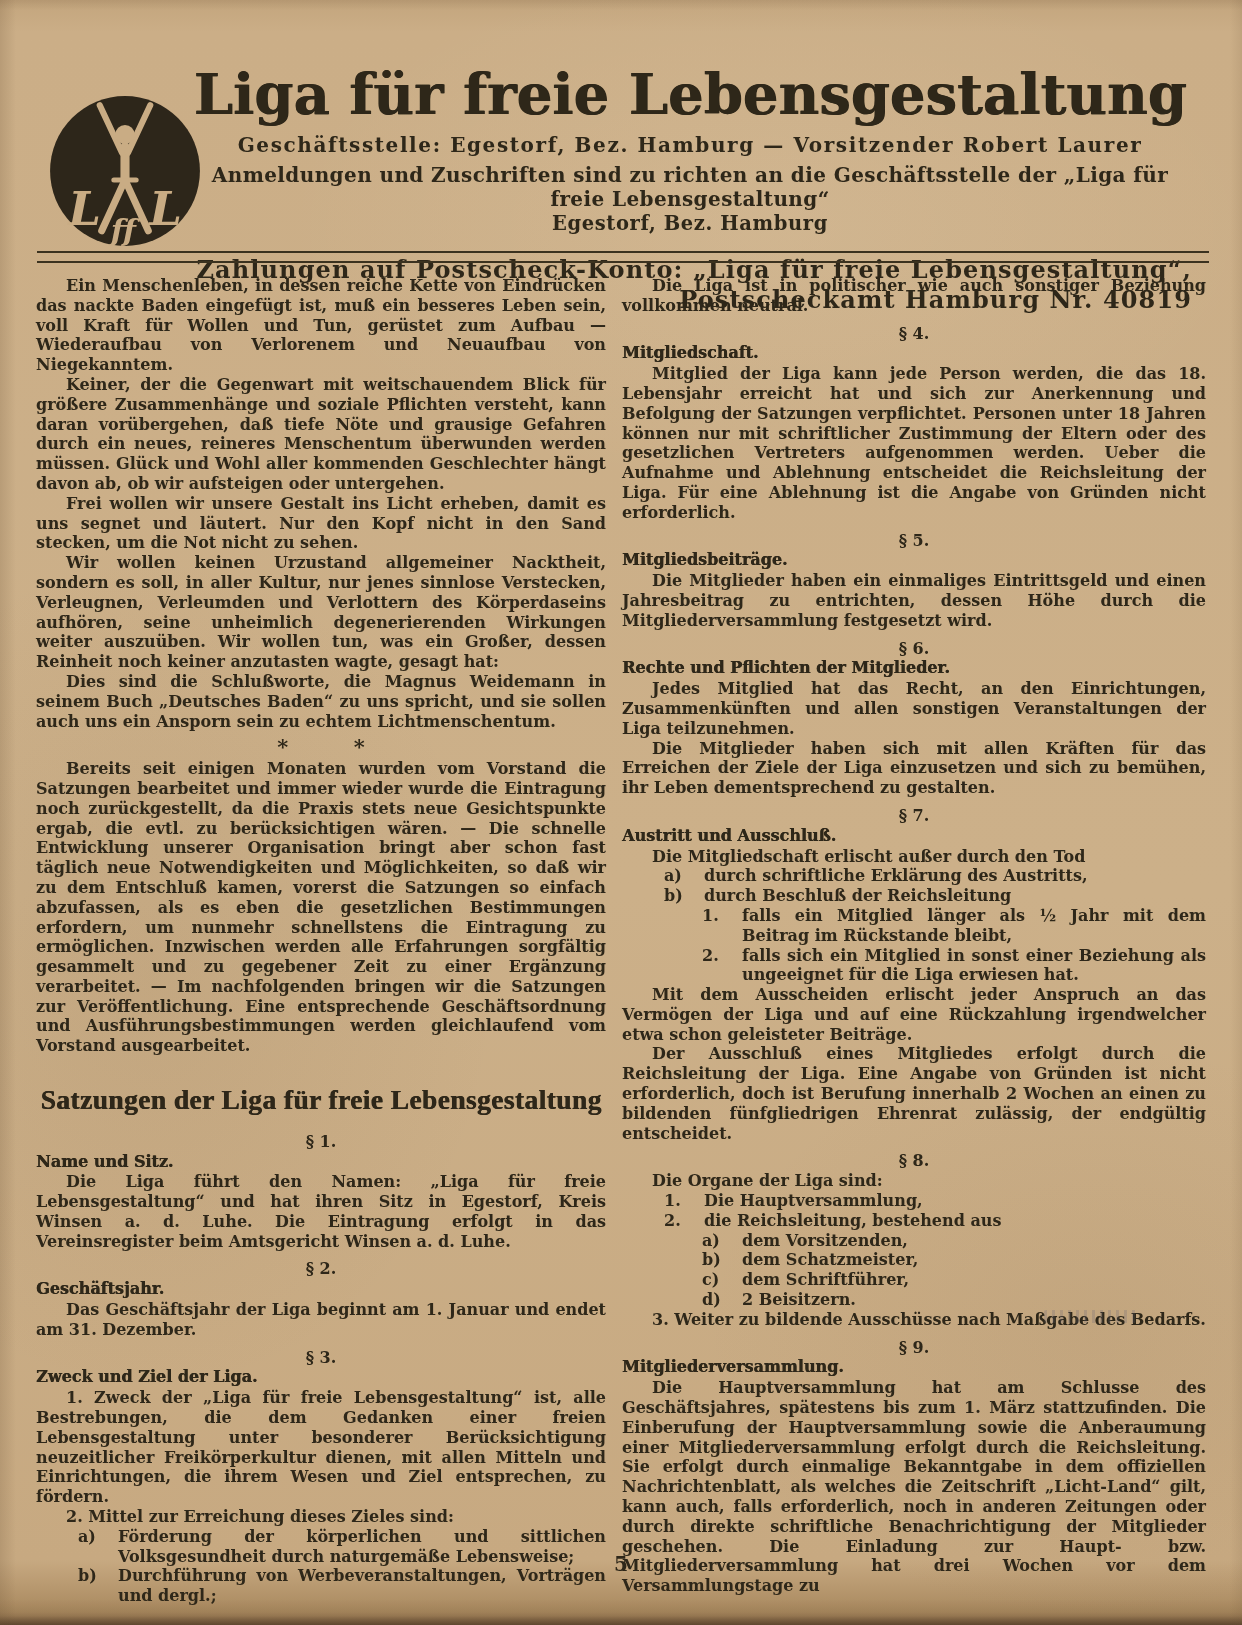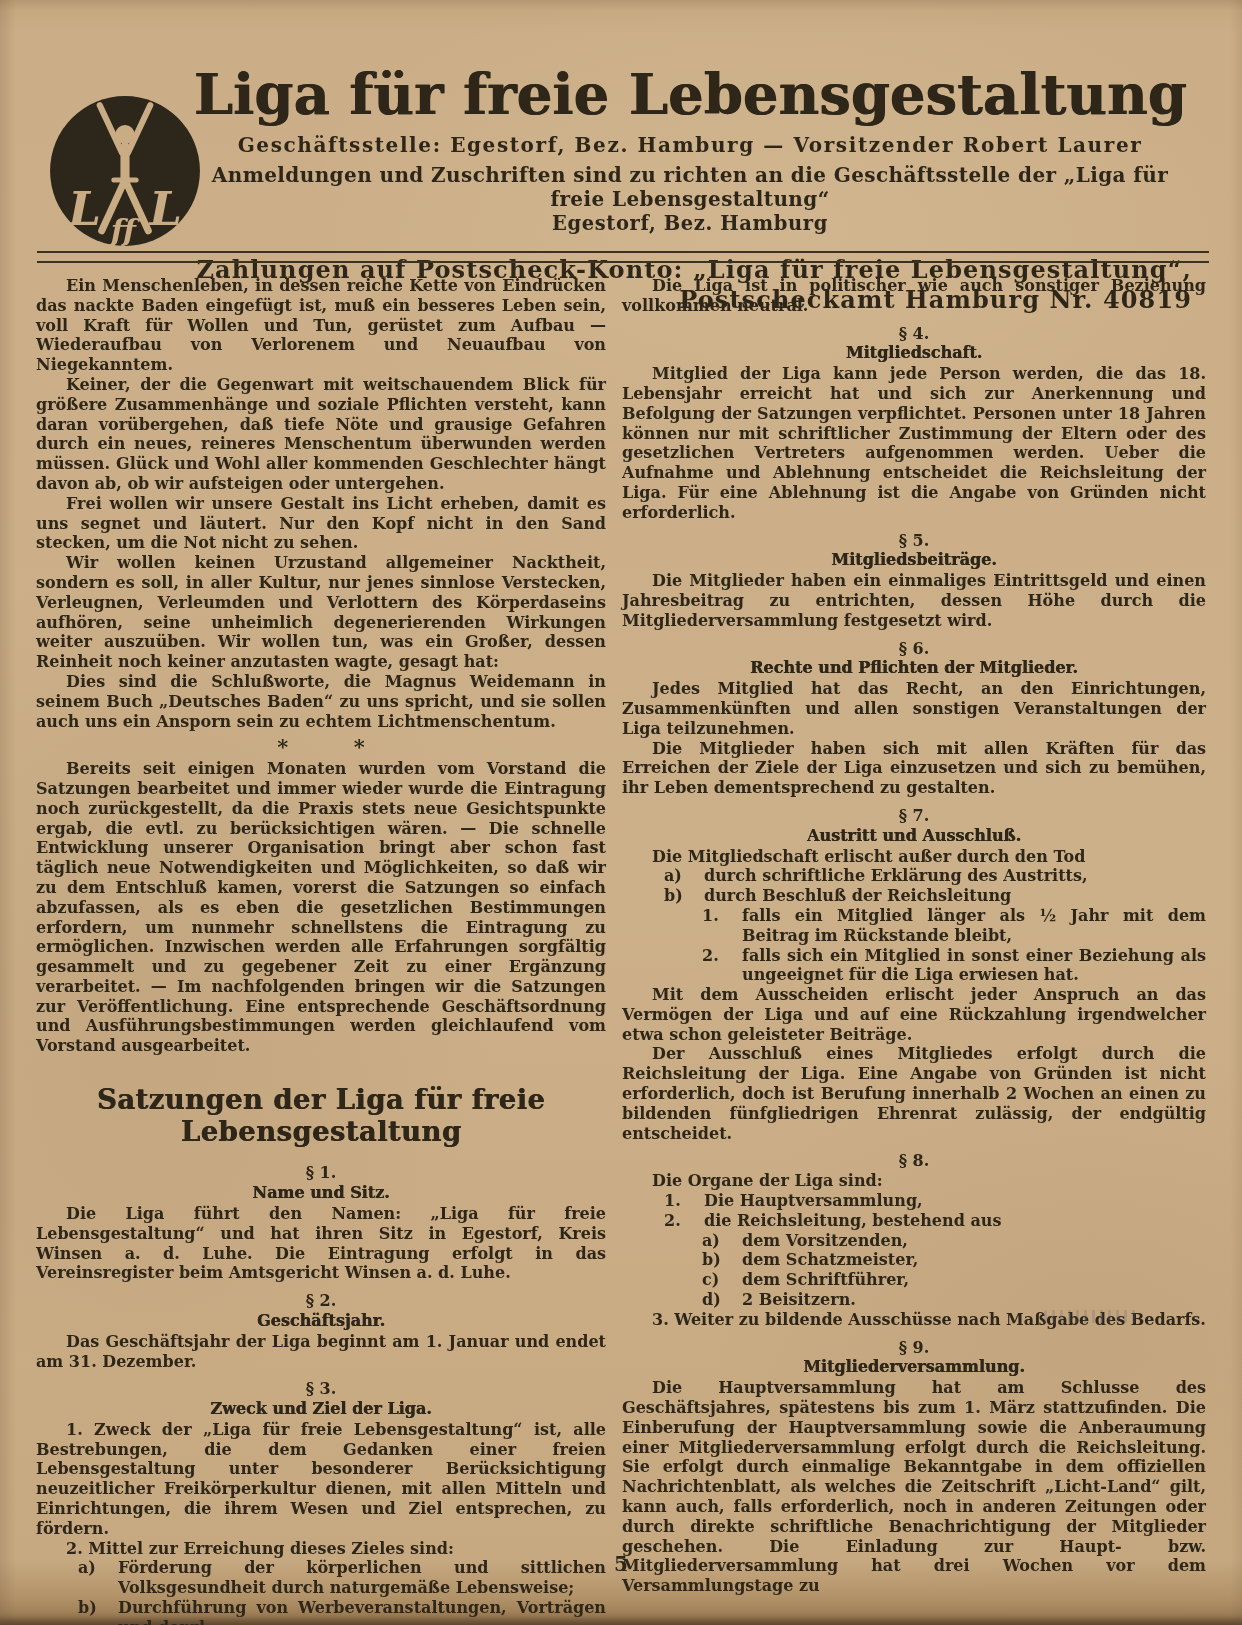--- a/index.html
+++ b/index.html
@@ -43,24 +43,24 @@
   }
   
   .cols{position:absolute;left:36px;top:276px;width:1170px;display:flex;gap:16px;}
   .col{font-size:16px;line-height:19.8px;text-align:justify;overflow-wrap:break-word;}
   .col-left{width:570px;flex:none;}
   .col-right{width:584px;flex:none;}
   .blk{margin:0;}
   .blk-p{text-indent:30px;}
   .blk-q{text-indent:0;}
   .blk-c{text-align:center;text-indent:0;margin-top:8px;}
-  .blk-h{text-align:center;text-indent:0;text-shadow:.45px 0 currentColor;margin-bottom:1px;}
+  .blk-h{text-align:left;text-indent:0;text-shadow:.45px 0 currentColor;margin-bottom:1px;}
   .blk-sub{
     text-align:center;text-indent:0;font-size:27.5px;line-height:1.15;
-    margin:28px 0 16px;text-shadow:.6px 0 currentColor;letter-spacing:.4px;
+    margin:28px 0 16px;text-shadow:.6px 0 currentColor;letter-spacing:.4px;font-family:Liberation Serif, serif;
   }
   .blk-stars{text-align:center;text-indent:0;word-spacing:58px;font-size:21px;margin:6px 0 2px;}
   .blk-la{position:relative;padding-left:82px;}
   .blk-la .li-label{position:absolute;left:42px;}
   .blk-lb{position:relative;padding-left:120px;}
   .blk-lb .li-label{position:absolute;left:80px;}
   
   .page-number{position:absolute;left:0;right:0;top:1552px;text-align:center;font-size:20px;}
   .smudge{
     position:absolute;left:1044px;top:1310px;width:96px;height:13px;border-radius:2px;

